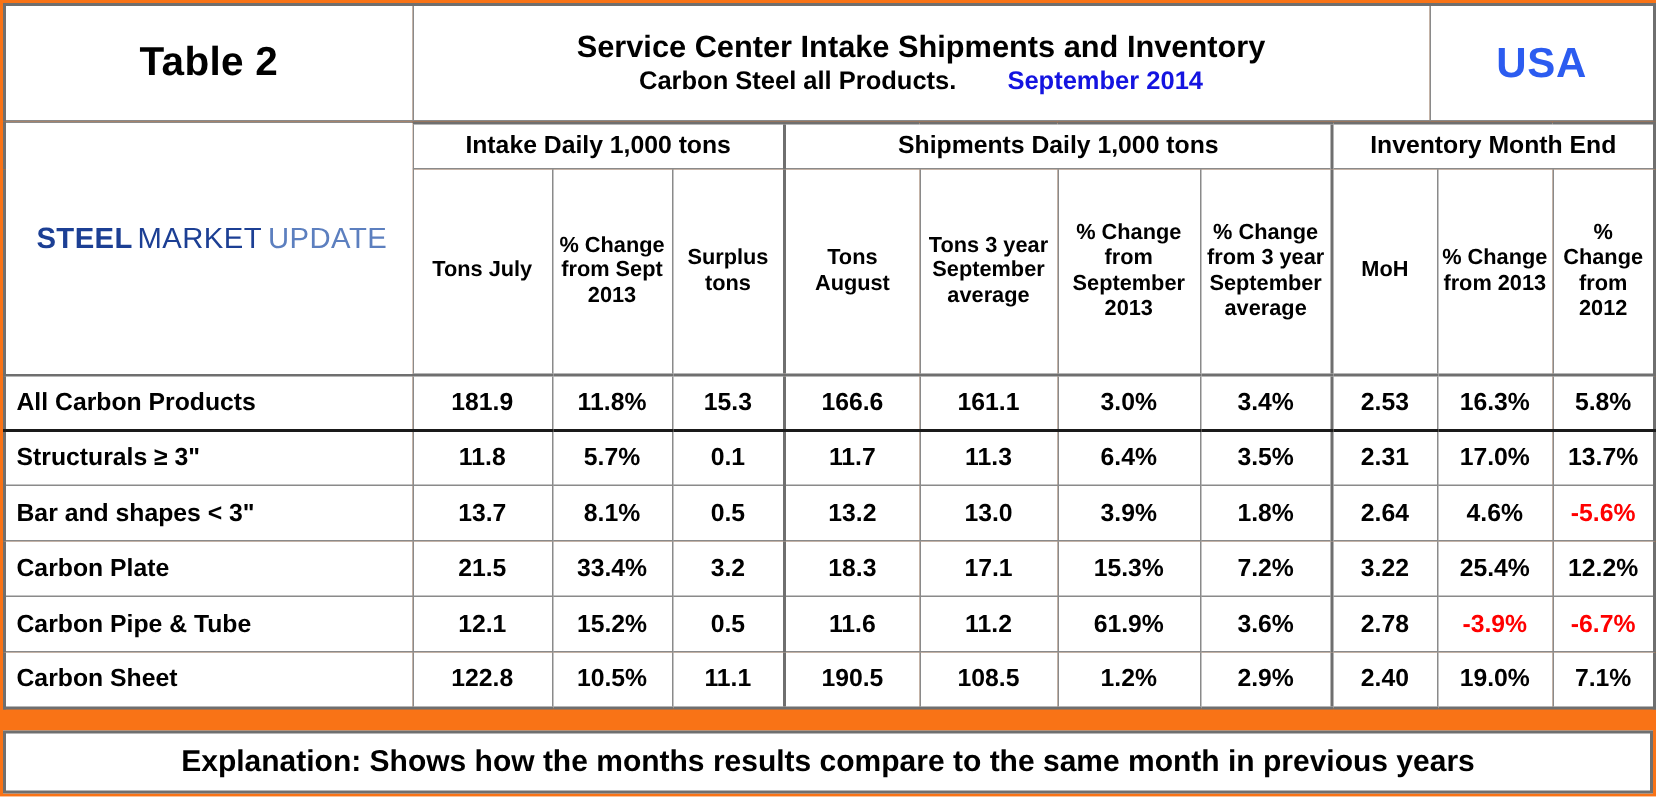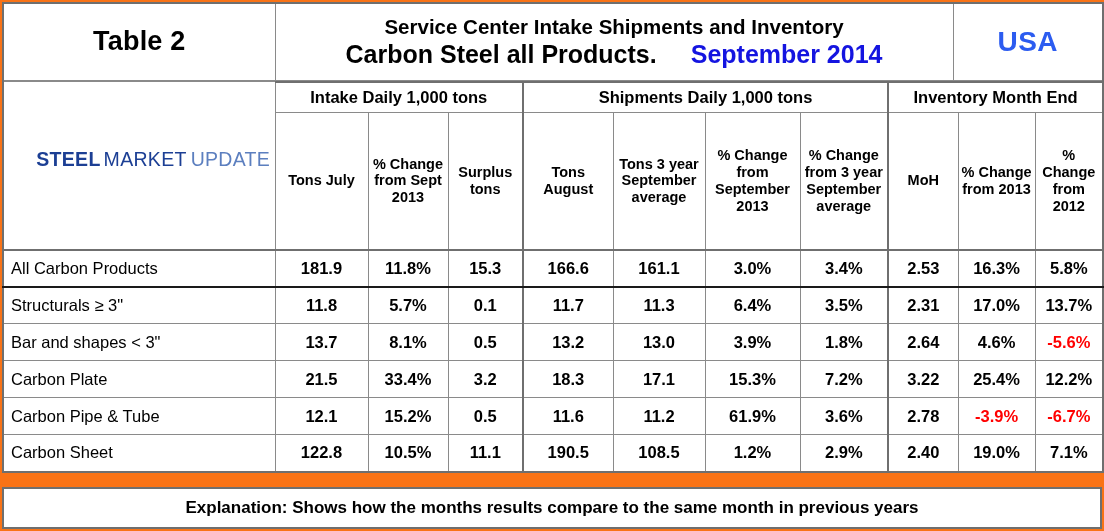--- a/index.html
+++ b/index.html
@@ -49,21 +49,21 @@
     padding: 3px 6px !important;
     line-height: 1.22;
   }
   .title-l1 {
     font-size: 20.5px;
     font-weight: bold;
     color: #000000;
     white-space: nowrap;
   }
   .title-l2 {
-    font-size: 25px;
+    font-size: 17px;
     font-weight: bold;
     color: #000000;
     white-space: nowrap;
   }
   .title-month {
     color: #1414e0;
     margin-left: 34px;
   }
   .cell-country {
     font-size: 28px;
@@ -93,21 +93,21 @@
   }
   .logo-arc {
     position: absolute;
     left: 38px;
     top: 2px;
     width: 66px;
     height: 66px;
   }
   .logo-text {
     position: absolute;
-    left: 15px;
+    left: 3px;
     top: 24px;
     width: 228px;
     text-align: left;
     white-space: nowrap;
     font-size: 19.5px;
     line-height: 1;
   }
   .lg-steel {
     font-weight: bold;
     color: #1c3f94;
@@ -144,21 +144,21 @@
     line-height: 1.16;
     padding: 0 2px !important;
   }
 
   
   .data-row { height: 37px; }
   .rowlabel {
     text-align: left !important;
     padding-left: 7px !important;
     font-size: 16.5px;
-    font-weight: normal;
+    font-weight: bold;
     color: #000000;
     white-space: nowrap;
   }
   .val {
     font-size: 16.5px;
     font-weight: bold;
     color: #000000;
   }
 
   
@@ -169,21 +169,21 @@
     width: 1100px;
     height: 42px;
     box-sizing: border-box;
     border: 2px solid #6f6f6f;
     background: #ffffff;
     display: flex;
     align-items: center;
     justify-content: center;
   }
   .foot-txt {
-    font-size: 17px;
+    font-size: 20px;
     font-weight: bold;
     color: #000000;
     white-space: nowrap;
   }
 </style>
 </head>
 <body>
 
 <div id="page">
 

